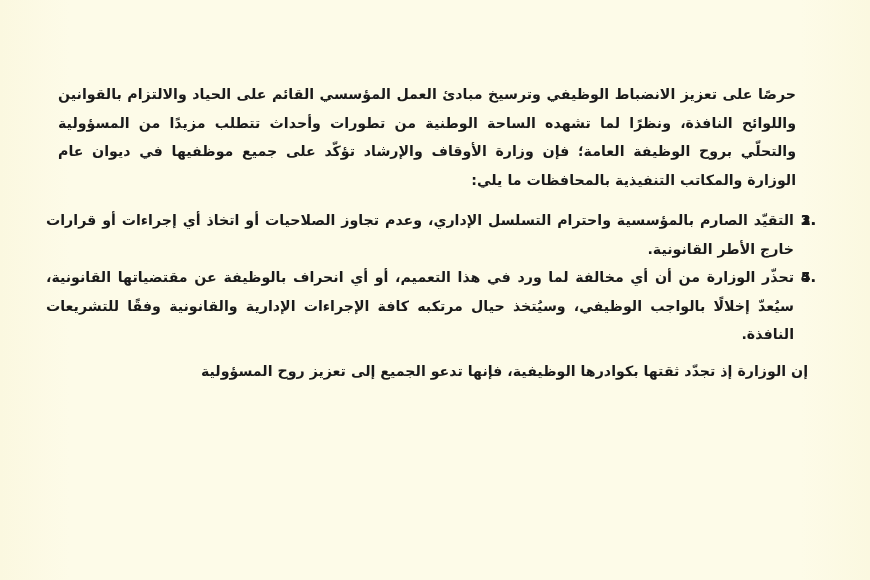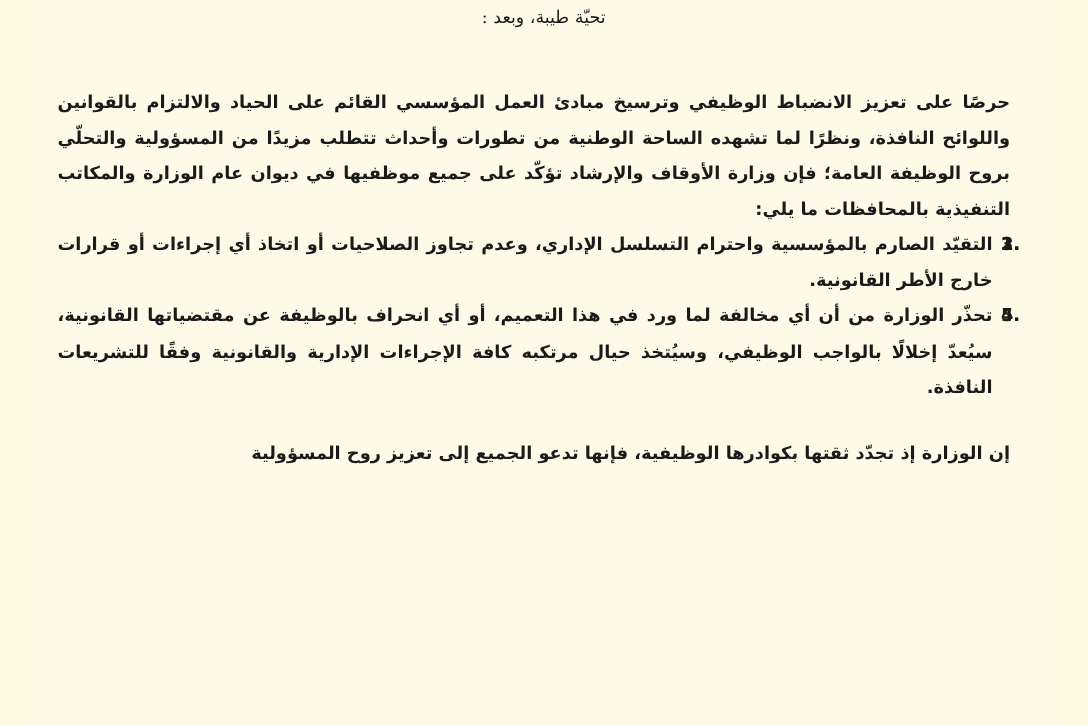--- a/index.html
+++ b/index.html
@@ -53,21 +53,21 @@
     top: 68px;
     right: 54px;
     width: 770px;
     font-size: 14.2px;
     font-weight: bold;
     line-height: 28.5px;
     text-align: justify;
     text-align-last: right;
   }
   .intro p {
-    margin: 0;
+    margin: 12px;
     text-indent: 0;
   }
   .intro {
     padding-right: 8px;
   }
   ol.items {
     list-style: none;
     margin: 0;
     padding: 0;
   }
@@ -78,30 +78,29 @@
   }
   ol.items li .num {
     position: absolute;
     right: 0;
     top: 0;
     width: 20px;
     text-align: right;
     direction: ltr;
   }
   .closing {
-    margin-top: 24px;
+    margin-top: 8px;
     padding-right: 8px;
   }
 </style>
 </head>
 <body>
 
 <div class="page">
 
-  <div class="greeting">تحيّة طيبة، وبعد :</div>
 
 
   <div class="body-text">
 
     <div class="intro">
       <p>حرصًا على تعزيز الانضباط الوظيفي وترسيخ مبادئ العمل المؤسسي القائم على الحياد والالتزام بالقوانين واللوائح النافذة، ونظرًا لما تشهده الساحة الوطنية من تطورات وأحداث تتطلب مزيدًا من المسؤولية والتحلّي بروح الوظيفة العامة؛ فإن وزارة الأوقاف والإرشاد تؤكّد على جميع موظفيها في ديوان عام الوزارة والمكاتب التنفيذية بالمحافظات ما يلي:</p>
     </div>
 
     <ol class="items">
       <li>

